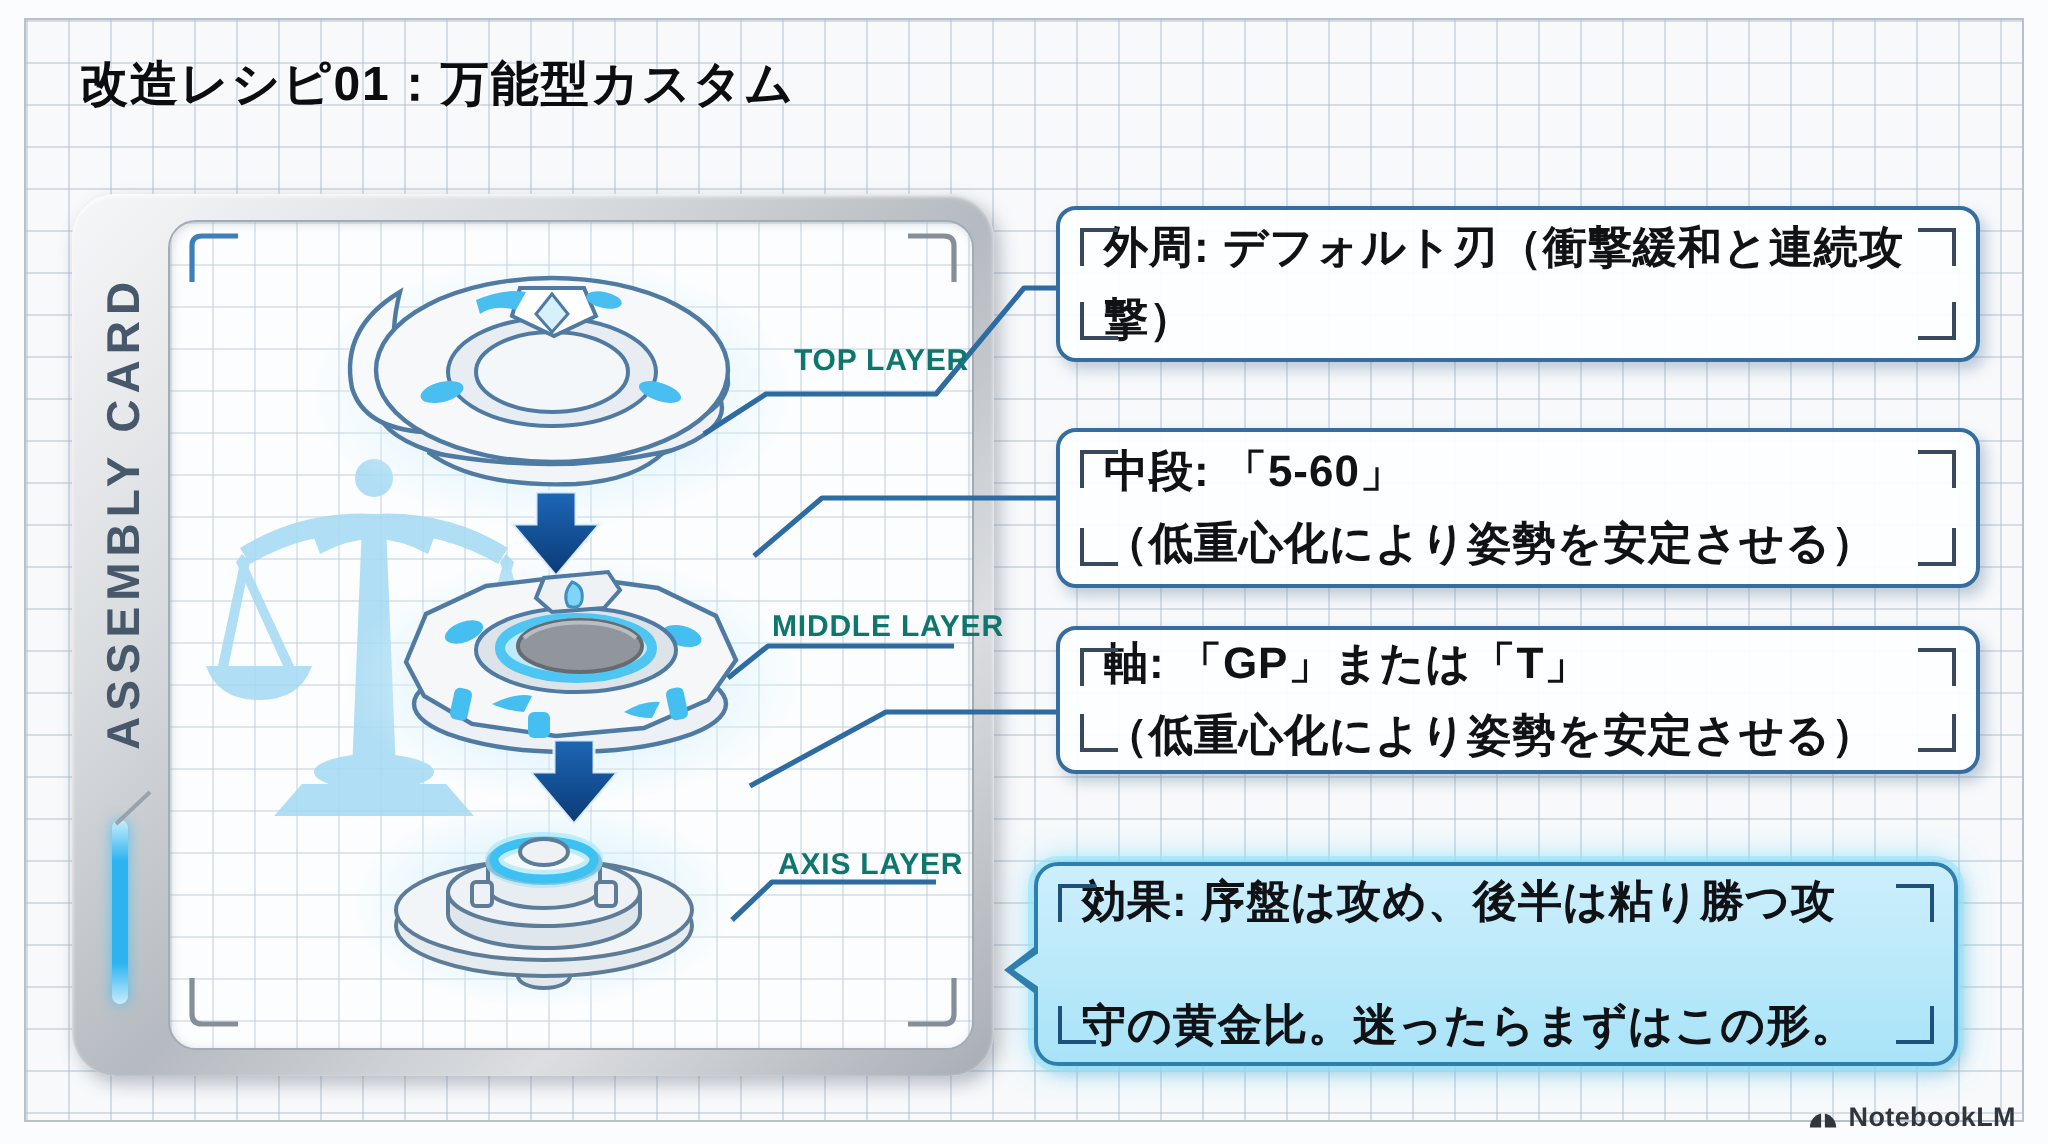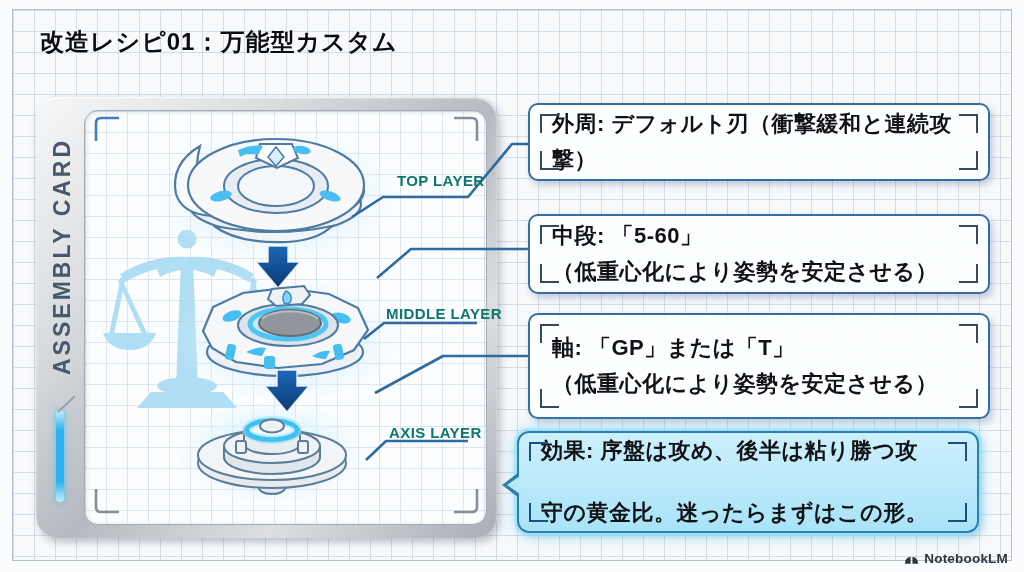--- a/index.html
+++ b/index.html
@@ -65,21 +65,21 @@
     position:absolute;left:528px;width:462px;z-index:5;box-sizing:border-box;
     background:rgba(252,254,255,.95);
     border:2px solid #356e9e;border-radius:10px;
     box-shadow:3px 4px 7px rgba(100,130,160,.38);
     display:flex;flex-direction:column;justify-content:center;
     padding:0 20px 0 22px;
     font-size:22px;font-weight:bold;color:#101215;line-height:36px;letter-spacing:.5px;
   }
   .co-1{top:103px;height:78px;}
   .co-2{top:214px;height:80px;}
-  .co-3{top:313px;height:106px;}
+  .co-3{top:313px;height:74px;}
   .effect{
     top:431px;height:102px;left:517px;
     background:linear-gradient(#cdeffc,#a9e3f8);
     border:2px solid #2e7fae;border-radius:12px;
     box-shadow:0 0 0 3px rgba(150,227,250,.55),0 0 16px rgba(110,215,250,.85),3px 4px 7px rgba(100,130,160,.3);
     justify-content:space-between;
   }
   .bracket{position:absolute;width:17px;height:17px;z-index:6;}
   .bk{border:0 solid #38495c;}
   .effect .bk{border-color:#1d507a;}

